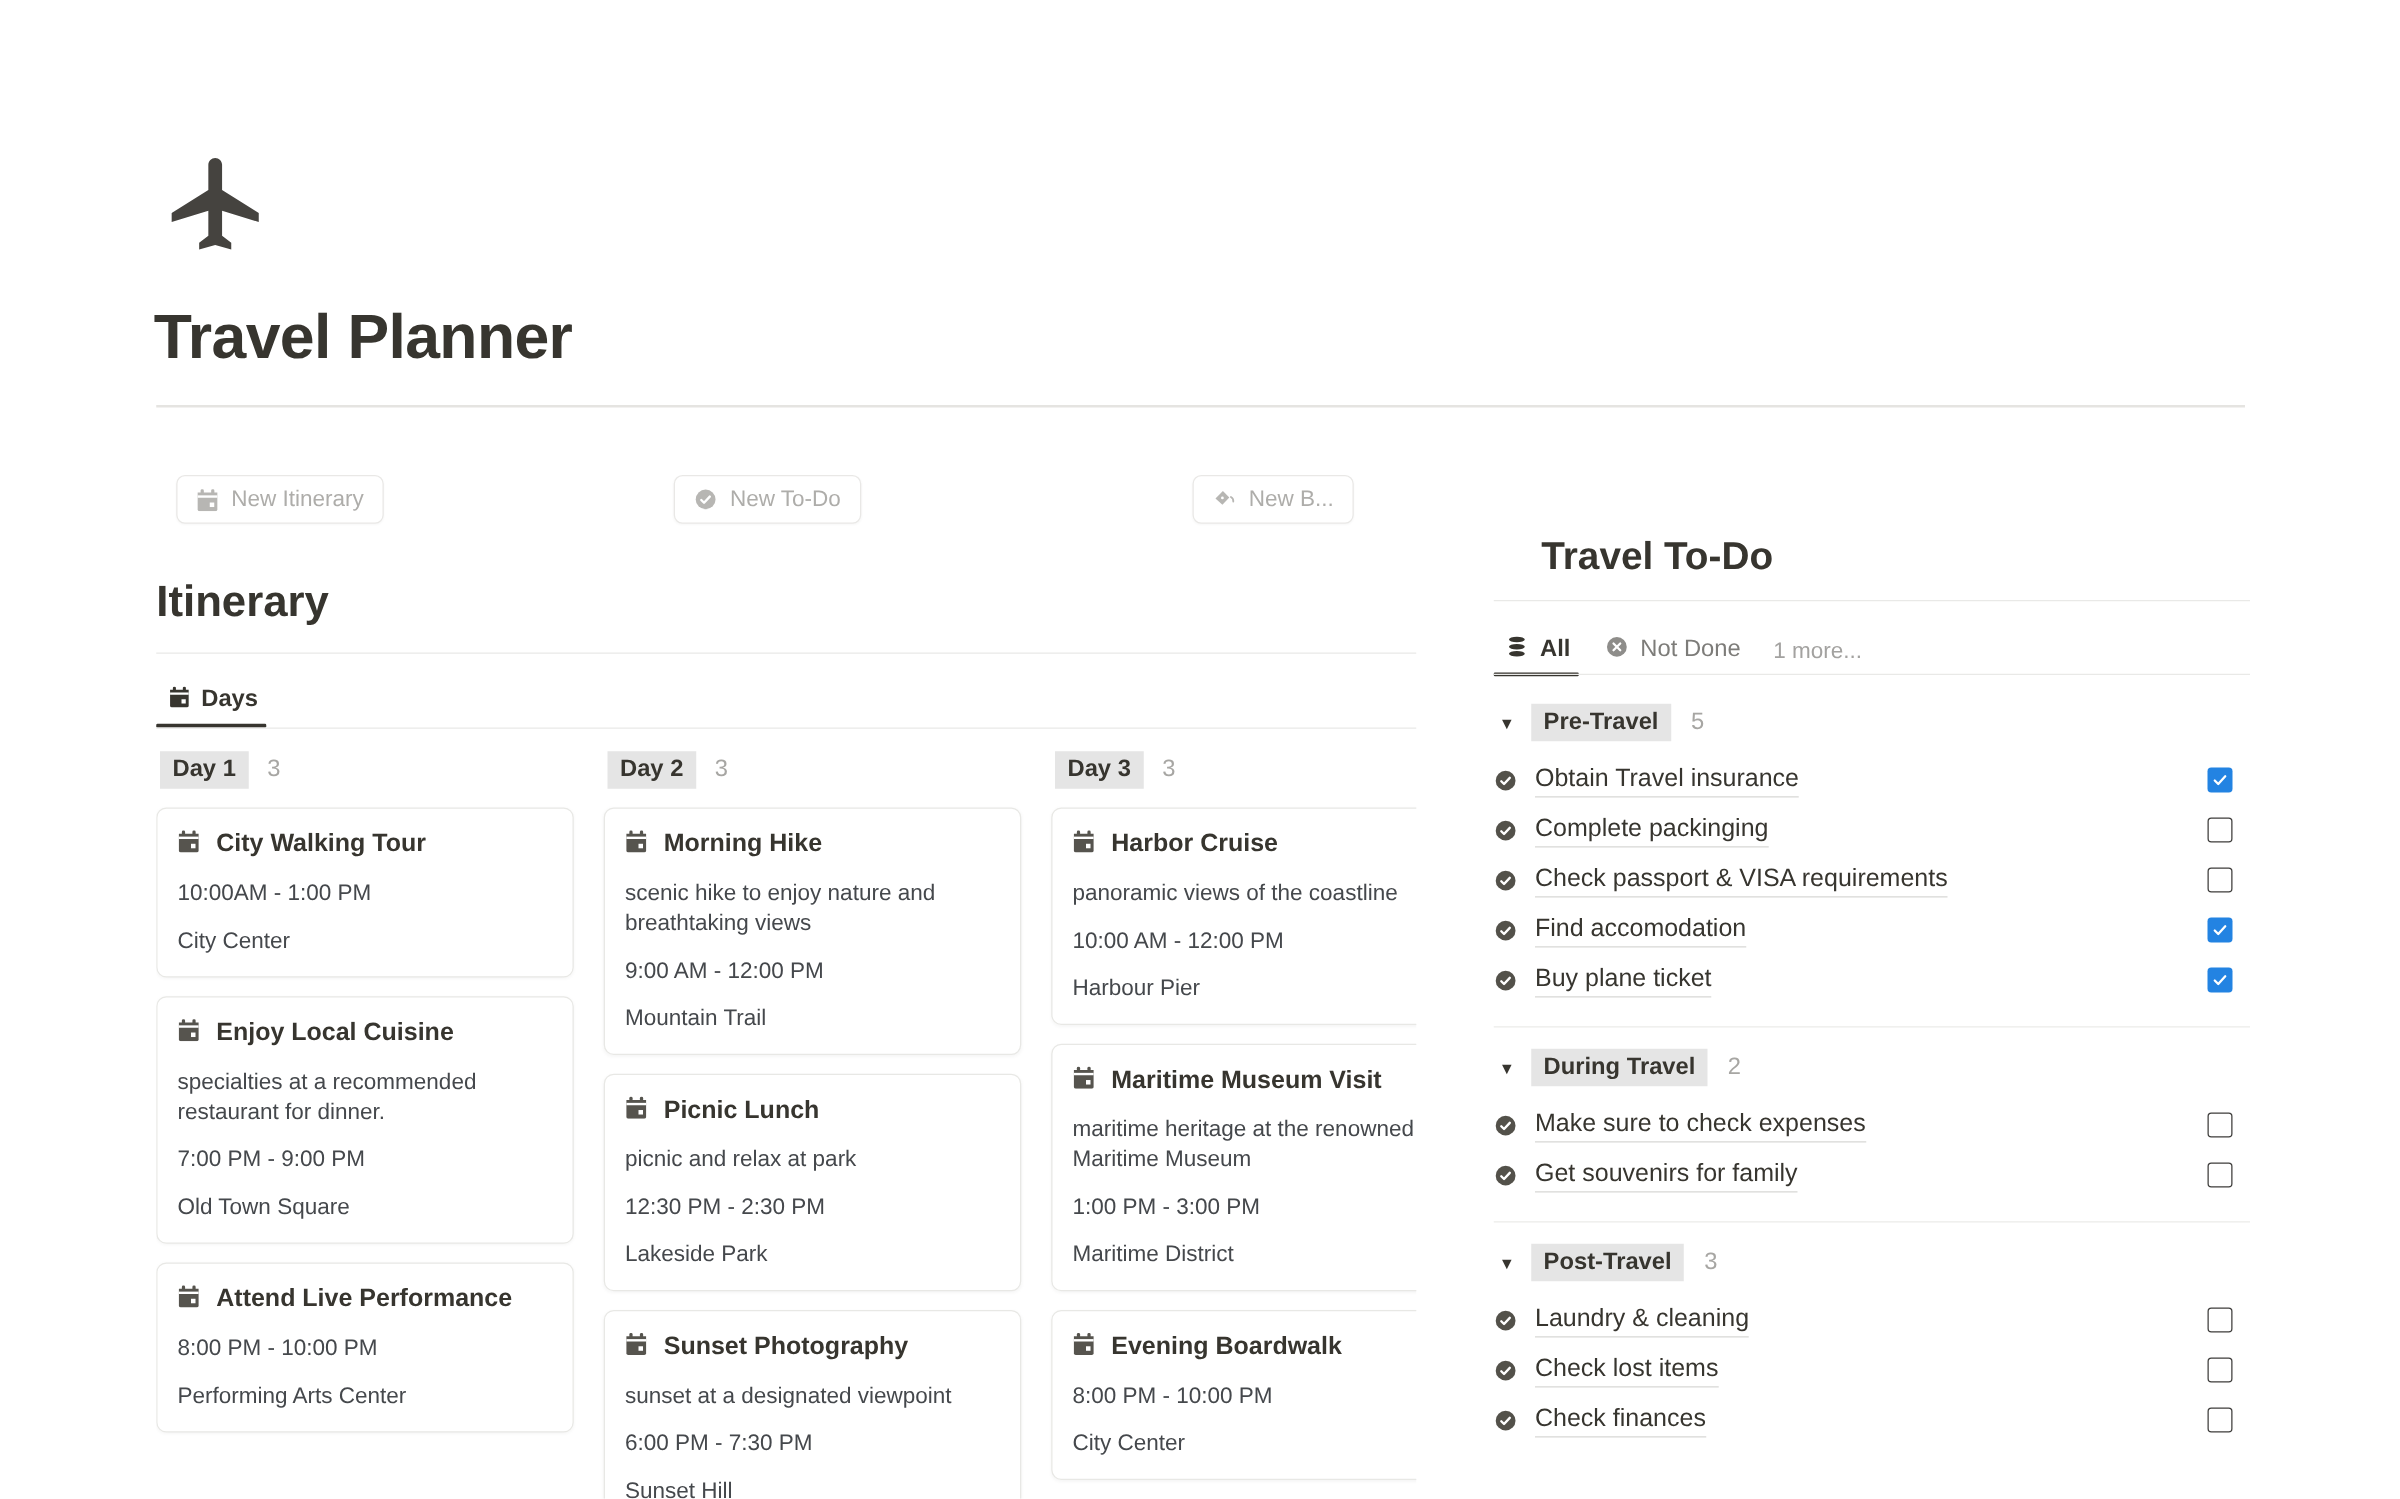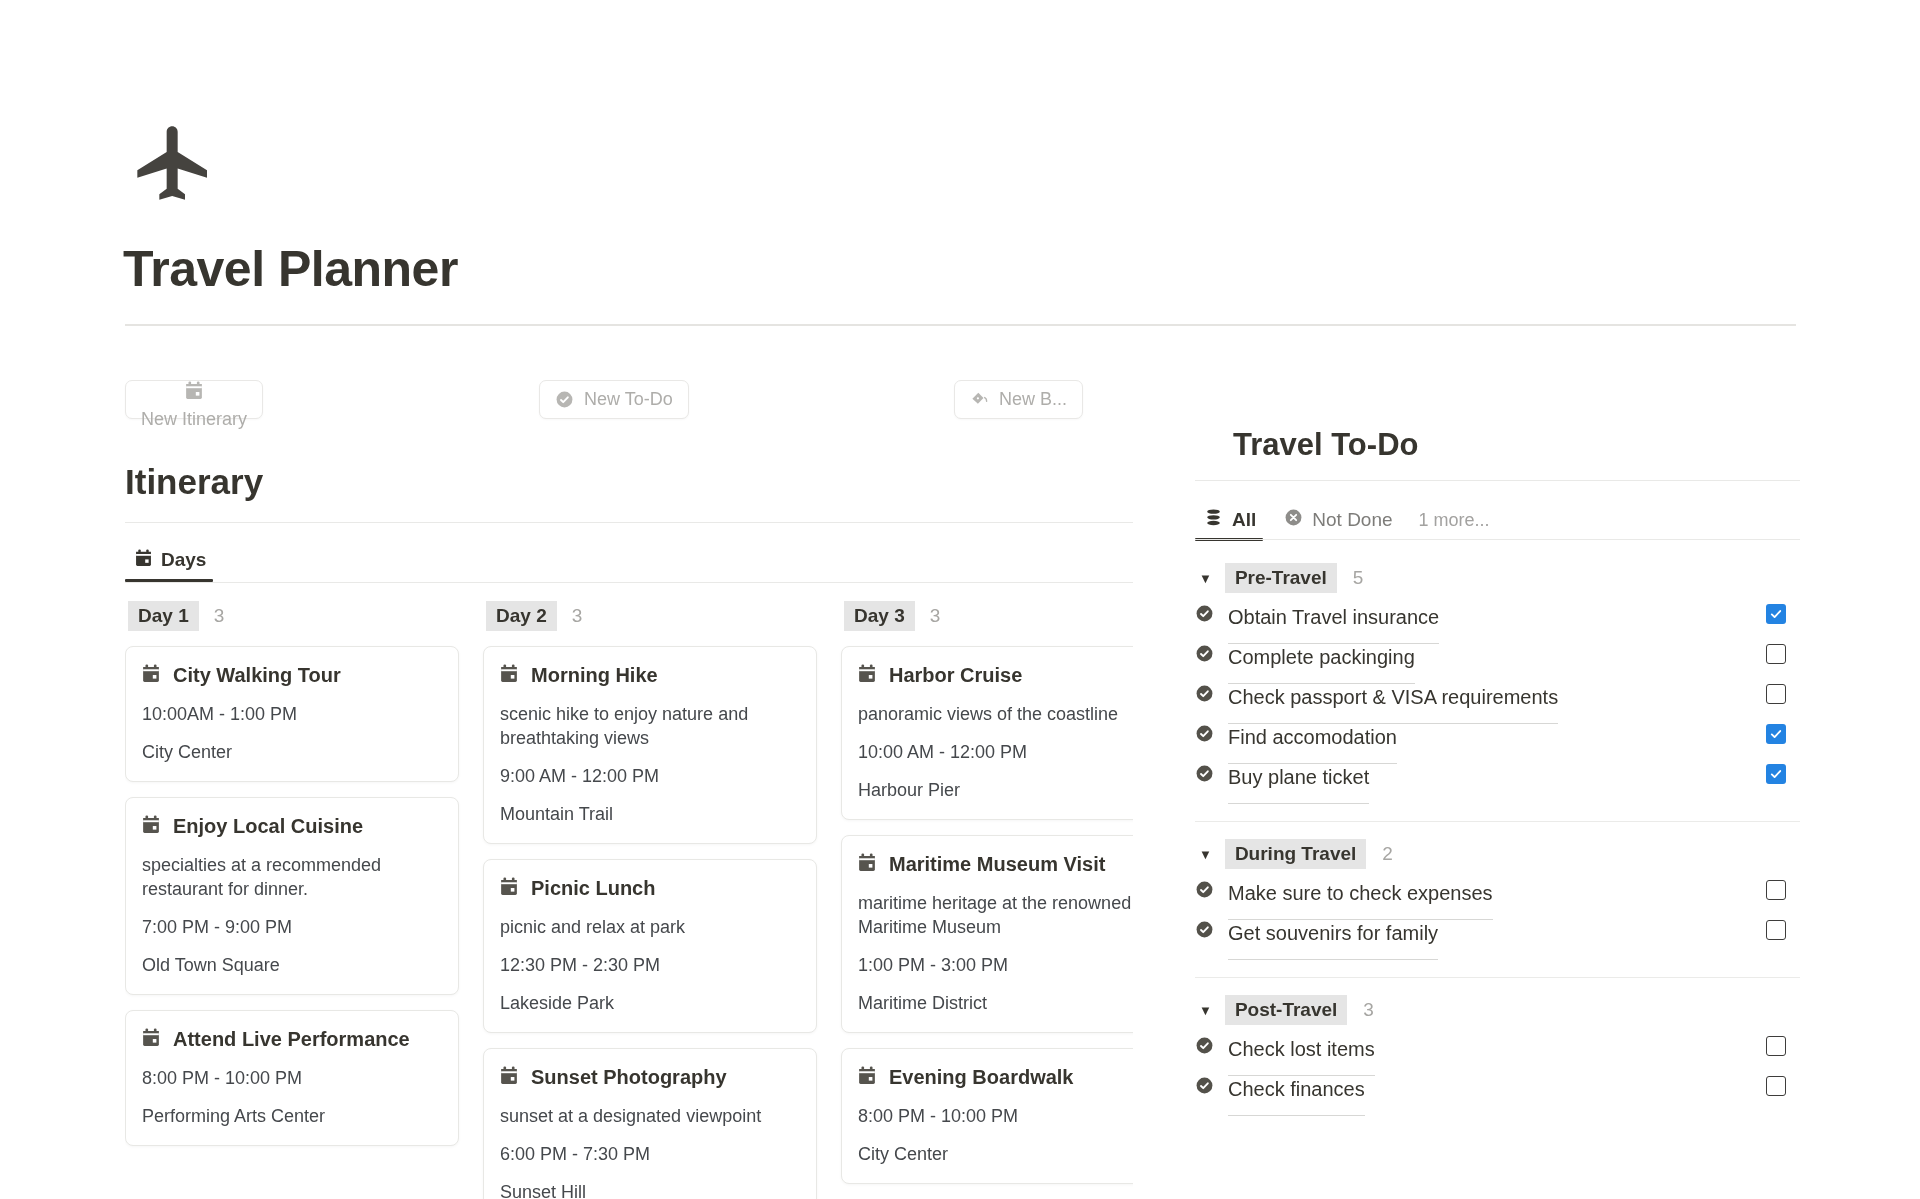--- a/index.html
+++ b/index.html
@@ -13,21 +13,21 @@
                 color:#37352f; letter-spacing:-0.5px; }
   #top-divider { position:absolute; left:125px; top:324px; width:1671px; height:2px; background:#e5e4e1; }
 
   
   #toolbar { position:absolute; left:125px; top:380px; width:1671px; height:40px; }
   .tb-btn { position:absolute; top:0; height:39px; display:flex; align-items:center; gap:10px;
             padding:0 15px; background:#fff; border:1px solid #e9e8e6; border-radius:7px;
             font-size:18px; color:#aeadaa; font-family:inherit; cursor:pointer;
             box-shadow:0 1px 2px rgba(0,0,0,0.03); white-space:nowrap; }
   .tb-btn .btn-ic { display:flex; align-items:center; }
-  #btn-new-itinerary { left:0;flex-direction:column; }
+  #btn-new-itinerary { left:16px; }
   #btn-new-todo { left:414px; }
   #btn-new-b { left:829px; }
 
   
   #itinerary-heading { position:absolute; left:125px; top:462px; font-size:35px; font-weight:700; }
   #itinerary-divider { position:absolute; left:125px; top:522px; width:1008px; height:1px; background:#e9e9e7; }
   #days-tabbar { position:absolute; left:125px; top:541px; width:1008px; height:42px; }
   .tab { display:inline-flex; align-items:center; gap:9px; height:38px; padding:0 10px;
          font-size:19px; cursor:pointer; }
   .tab.active { font-weight:600; color:#37352f; }
@@ -55,21 +55,21 @@
   #todo-tabbar { position:absolute; left:1195px; top:498px; width:605px; height:44px;
                  display:flex; align-items:center; gap:24px; padding-left:7px; }
   #todo-tabbar .tab { padding:0 2px; }
   .tab-muted { color:#7d7c79; }
   .tab-more { font-size:18px; color:#a3a2a0; cursor:pointer; }
   #all-underline { width:68px; top:40px; }
   #todo-groups { position:absolute; left:1195px; top:556px; width:605px; }
   .group-header { display:flex; align-items:center; height:32px; margin:6px 0 10px; }
   .tri { font-size:13px; color:#37352f; margin:0 13px 0 4px; cursor:pointer; }
   .group-count { margin-left:16px; font-size:19px; color:#a7a6a3; }
-  .todo-row { display:flex; height:40px; }
+  .todo-row { display:flex; align-items:center; height:40px; }
   .todo-check-icon { display:flex; margin-right:14px; }
   .todo-text { font-size:20px; color:#37352f; line-height:26px; border-bottom:1px solid rgba(55,53,47,0.2);
                padding-bottom:1px; cursor:pointer; }
   .checkbox { margin-left:auto; margin-right:14px; width:20px; height:20px; border-radius:3px;
               border:1.5px solid #3e3d3b; background:#fff; cursor:pointer;
               display:flex; align-items:center; justify-content:center; flex:0 0 20px; }
   .checkbox.checked { border:none; }
   .group-divider { height:1px; background:#ebebe9; margin:17px 0 16px; }
 </style>
 </head>
@@ -449,20 +449,30 @@
           <span class="pill">Post-Travel</span>
           <span class="group-count">3</span>
         </div>
         <div class="todo-row">
           <span class="todo-check-icon">
             <svg width="19" height="19" viewBox="0 0 24 24">
               <circle cx="12" cy="12" r="10" fill="#53514a"></circle>
               <path d="M7.6 12.6l2.8 2.8 5.8-6.2" stroke="#fff" stroke-width="2.4" fill="none" stroke-linecap="round" stroke-linejoin="round"></path>
             </svg>
           </span>
+          <span class="todo-text">Laundry &amp; cleaning</span>
+          <span class="checkbox"></span>
+        </div>
+        <div class="todo-row">
+          <span class="todo-check-icon">
+            <svg width="19" height="19" viewBox="0 0 24 24">
+              <circle cx="12" cy="12" r="10" fill="#53514a"></circle>
+              <path d="M7.6 12.6l2.8 2.8 5.8-6.2" stroke="#fff" stroke-width="2.4" fill="none" stroke-linecap="round" stroke-linejoin="round"></path>
+            </svg>
+          </span>
           <span class="todo-text">Check lost items</span>
           <span class="checkbox"></span>
         </div>
         <div class="todo-row">
           <span class="todo-check-icon">
             <svg width="19" height="19" viewBox="0 0 24 24">
               <circle cx="12" cy="12" r="10" fill="#53514a"></circle>
               <path d="M7.6 12.6l2.8 2.8 5.8-6.2" stroke="#fff" stroke-width="2.4" fill="none" stroke-linecap="round" stroke-linejoin="round"></path>
             </svg>
           </span>

